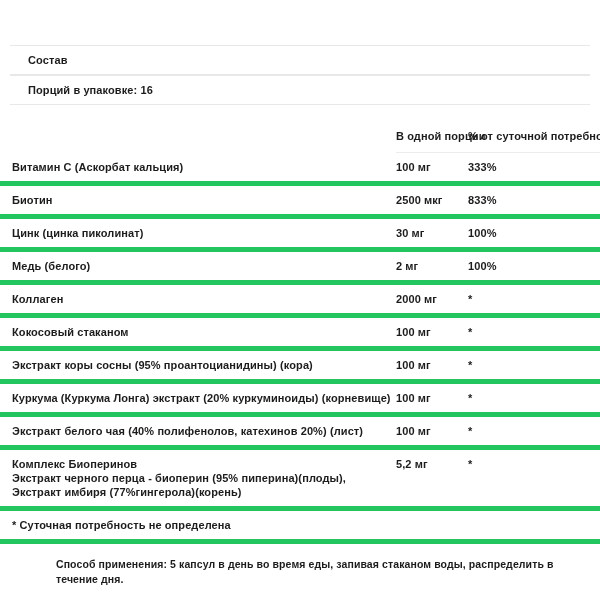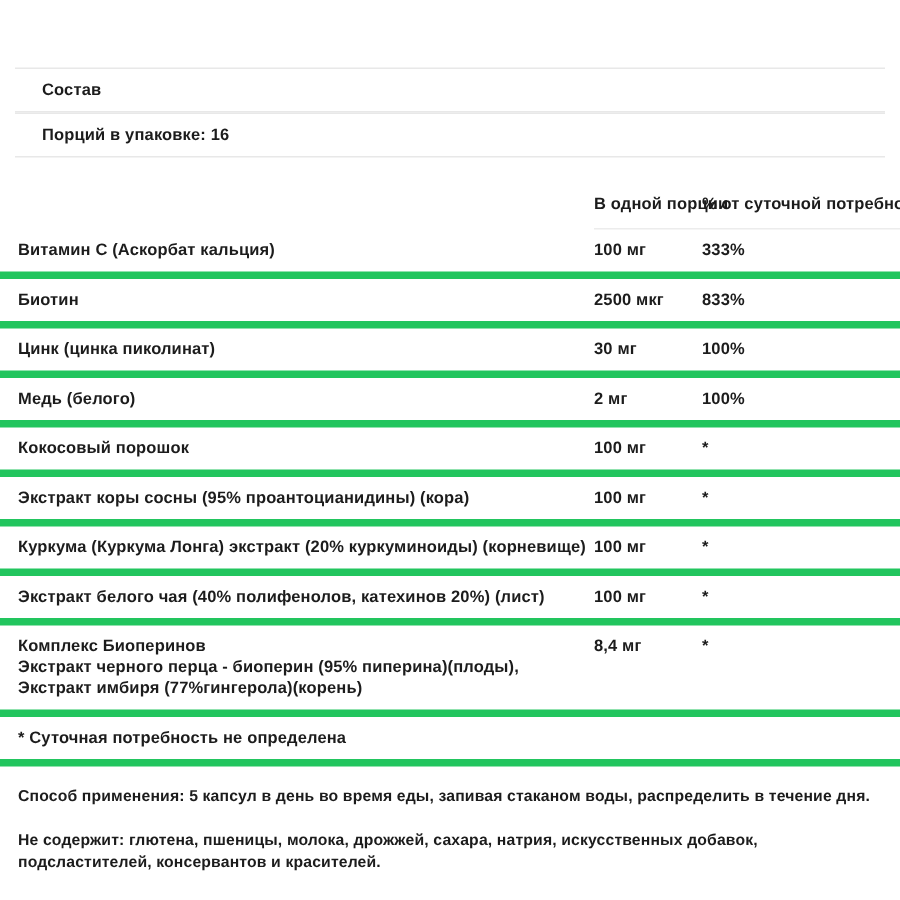--- a/index.html
+++ b/index.html
@@ -85,20 +85,21 @@
     padding-top: 13px;
   }
   .note {
     font-size: 10.5px;
     font-weight: bold;
     line-height: 15px;
     letter-spacing: 0.1px;
     padding: 0 14px 0 12px;
     margin-bottom: 14px;
     white-space: pre-line;
+    margin-left: 44px;
   }
   .note:last-child { margin-bottom: 0; }
 </style>
 </head>
 <body>
 
 <div class="panel">
 
   <div class="spacer-top"></div>
   <div class="rule"></div>
@@ -145,21 +146,26 @@
           <td class="multiline">Цинк  (цинка пиколинат)</td>
           <td class="amount">30 мг</td>
           <td class="dv">100%</td>
         </tr>
         <tr>
           <td class="multiline">Медь (белого)</td>
           <td class="amount">2 мг</td>
           <td class="dv">100%</td>
         </tr>
         <tr>
-          <td class="multiline">Кокосовый порошок</td>
+          <td class="multiline">Коллаген</td>
+          <td class="amount">2000 мг</td>
+          <td class="dv">*</td>
+        </tr>
+        <tr>
+          <td class="multiline">Кокосовый стаканом</td>
           <td class="amount">100 мг</td>
           <td class="dv">*</td>
         </tr>
         <tr>
           <td class="multiline">Экстракт коры сосны (95% проантоцианидины) (кора)</td>
           <td class="amount">100 мг</td>
           <td class="dv">*</td>
         </tr>
         <tr>
           <td class="multiline">Куркума (Куркума Лонга) экстракт (20% куркуминоиды) (корневище)</td>
@@ -167,21 +173,21 @@
           <td class="dv">*</td>
         </tr>
         <tr>
           <td class="multiline">Экстракт белого чая (40% полифенолов, катехинов 20%) (лист)</td>
           <td class="amount">100 мг</td>
           <td class="dv">*</td>
         </tr>
         <tr>
           <td class="multiline">Комплекс Биоперинов
 Экстракт черного перца - биоперин (95% пиперина)(плоды), Экстракт имбиря (77%гингерола)(корень)</td>
-          <td class="amount">8,4 мг</td>
+          <td class="amount">5,2 мг</td>
           <td class="dv">*</td>
         </tr>
       </tbody>
     <tfoot>
       <tr class="footnote-row">
         <td colspan="3">* Суточная потребность не определена</td>
       </tr>
     </tfoot>
   </table>
 

